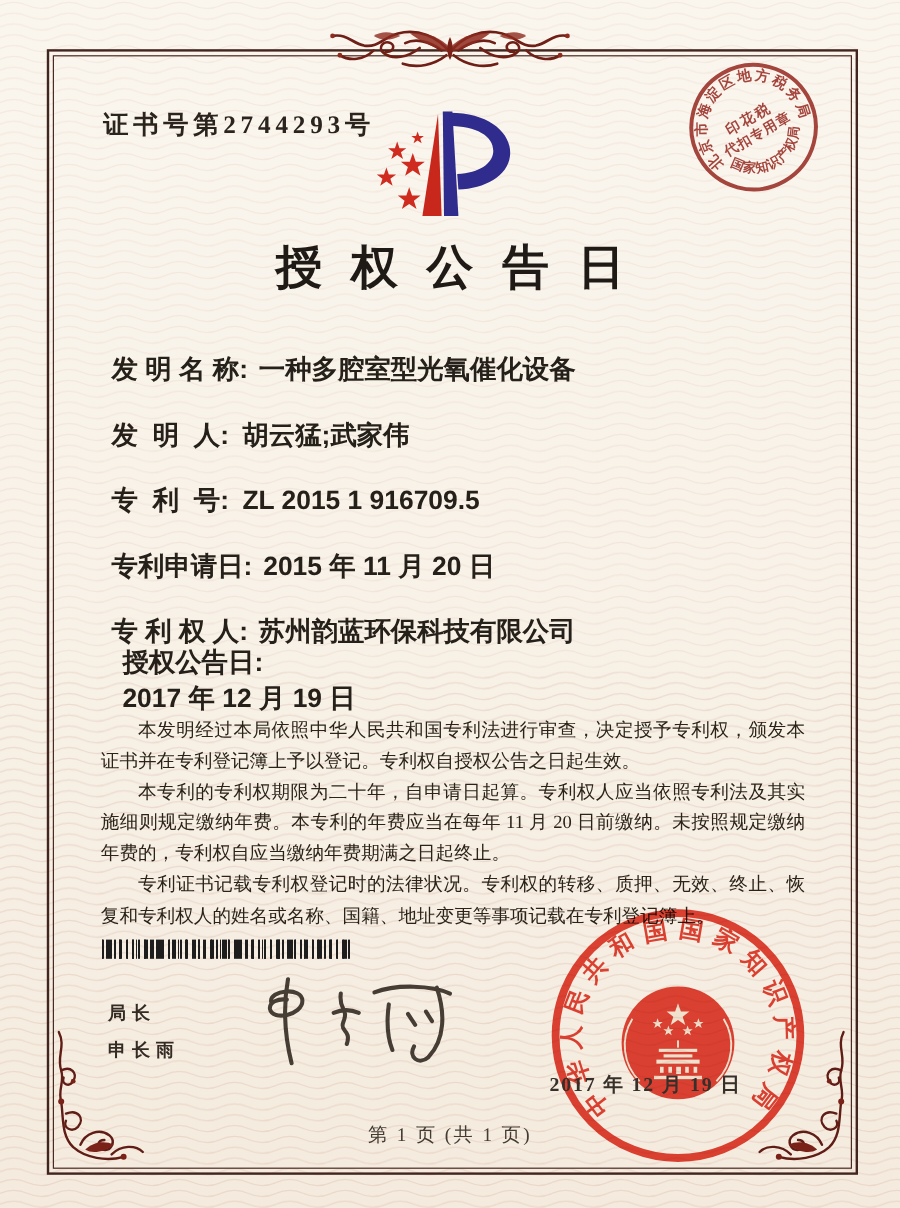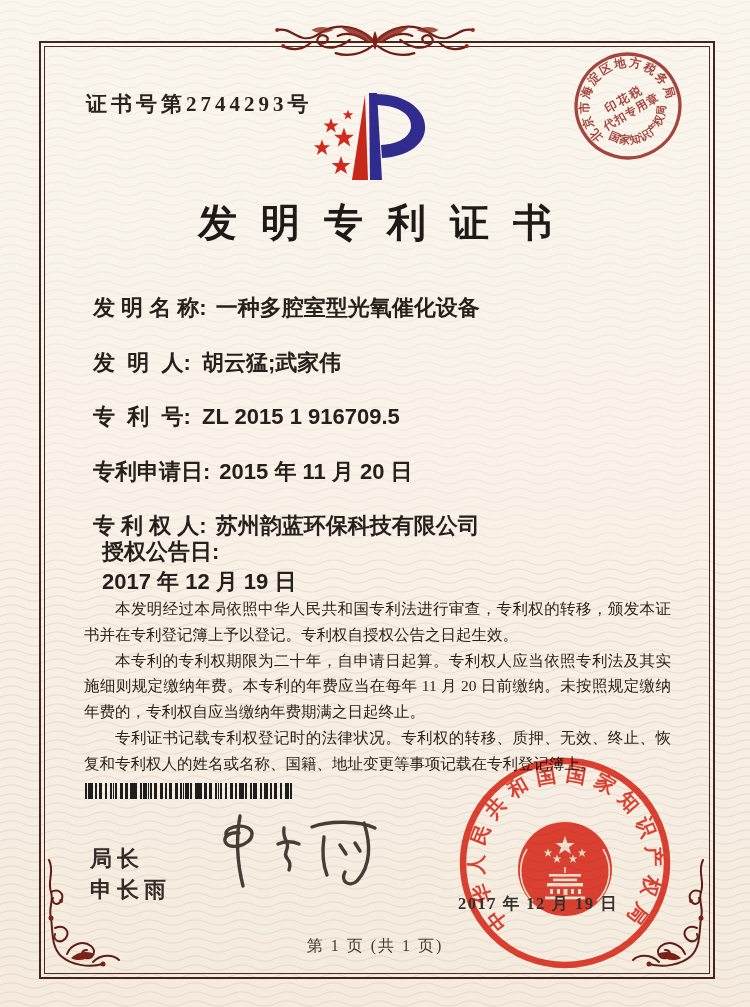--- a/index.html
+++ b/index.html
@@ -22,21 +22,21 @@
   .field .lab{display:inline-block;min-width:100px;}
   .field .val{margin-left:9px;}
   .f0{top:293px;} .f1{top:348px;} .f2{top:402px;} .f3{top:457px;} .f4{top:511px;} .f5{top:537px;flex-direction:column;}
   .paragraphs{position:absolute;left:84px;top:596px;width:587px;z-index:3;font-size:15.5px;line-height:25.8px;text-align:justify;color:#2b2318;}
   .paragraphs p{margin:0;text-indent:2em;}
   .barcode{position:absolute;left:85px;top:783px;width:208px;height:16px;z-index:3;
     background:
       repeating-linear-gradient(90deg,#1d1d1d 0 2px,transparent 2px 5px),
       repeating-linear-gradient(90deg,#1d1d1d 0 1px,transparent 1px 7px),
       repeating-linear-gradient(90deg,transparent 0 3px,#1d1d1d 3px 5px,transparent 5px 11px);}
-  .officer{position:absolute;left:90px;top:829px;z-index:3;font-family:"Liberation Sans","DejaVu Sans",sans-serif;font-size:22px;font-weight:600;letter-spacing:5px;color:#332b24;line-height:31px;margin-top:14px;}
+  .officer{position:absolute;left:90px;top:829px;z-index:3;font-family:"Liberation Sans","DejaVu Sans",sans-serif;font-size:15px;font-weight:600;letter-spacing:5px;color:#332b24;line-height:31px;}
   .signature{position:absolute;left:212px;top:804px;width:195px;height:95px;z-index:4;mix-blend-mode:multiply;}
   .cnipa-seal{position:absolute;left:455px;top:753px;width:220px;height:220px;z-index:3;mix-blend-mode:multiply;opacity:.95;}
   .seal-date{position:absolute;left:458px;top:893px;width:220px;z-index:5;font-weight:700;font-size:16.5px;letter-spacing:1.5px;color:#37302a;white-space:pre;}
   .tax-stamp{position:absolute;left:572px;top:50px;width:112px;height:112px;z-index:4;transform:rotate(-30deg);mix-blend-mode:multiply;opacity:.88;}
   .page-indicator{position:absolute;left:0;right:0;top:936px;text-align:center;font-size:16px;letter-spacing:2px;color:#443b32;z-index:3;white-space:pre;}
 </style>
 </head>
 <body>
 
 <svg width="0" height="0" style="position:absolute">
@@ -109,21 +109,21 @@
       <use href="#st" xlink:href="#st" transform="translate(28,40) scale(0.8)"></use>
       <use href="#st" xlink:href="#st" transform="translate(41,52) scale(1.05)"></use>
       <use href="#st" xlink:href="#st" transform="translate(38,80) scale(1.0)"></use>
       <use href="#st" xlink:href="#st" transform="translate(45,29) scale(0.55)"></use>
     </g>
     <path d="M62,9 L49,94 L65,94 Z" fill="#c8281c"></path>
     <path d="M66,7 L74,7 L79,94 L67,94 Z" fill="#2f2c8e"></path>
     <path d="M72,8 C106,8 124,26 122,44 C120,61 101,71 79,72 L78,59 C97,58 107,50 108,41 C109,28 95,19 71,19 Z" fill="#2f2c8e"></path>
   </svg>
 
-  <div class="title">发明专利证书</div>
+  <div class="title">授权公告日</div>
 
   <div class="field f0">
     <span class="lab">发 明 名 称:</span>
     <span class="val">一种多腔室型光氧催化设备</span>
   </div>
   <div class="field f1">
     <span class="lab">发  明  人:</span>
     <span class="val">胡云猛;武家伟</span>
   </div>
   <div class="field f2">
@@ -137,21 +137,21 @@
   <div class="field f4">
     <span class="lab">专 利 权 人:</span>
     <span class="val">苏州韵蓝环保科技有限公司</span>
   </div>
   <div class="field f5">
     <span class="lab">授权公告日:</span>
     <span class="val">2017 年 12 月 19 日</span>
   </div>
 
   <div class="paragraphs">
-    <p>本发明经过本局依照中华人民共和国专利法进行审查，专利权的转移，颁发本证书并在专利登记簿上予以登记。专利权自授权公告之日起生效。</p>
+    <p>本发明经过本局依照中华人民共和国专利法进行审查，决定授予专利权，颁发本证书并在专利登记簿上予以登记。专利权自授权公告之日起生效。</p>
     <p>本专利的专利权期限为二十年，自申请日起算。专利权人应当依照专利法及其实施细则规定缴纳年费。本专利的年费应当在每年 11 月 20 日前缴纳。未按照规定缴纳年费的，专利权自应当缴纳年费期满之日起终止。</p>
     <p>专利证书记载专利权登记时的法律状况。专利权的转移、质押、无效、终止、恢复和专利权人的姓名或名称、国籍、地址变更等事项记载在专利登记簿上。</p>
   </div>
 
   <div class="barcode"></div>
 
   <div class="officer">
     <div>局长</div>
     <div>申长雨</div>
   </div>

